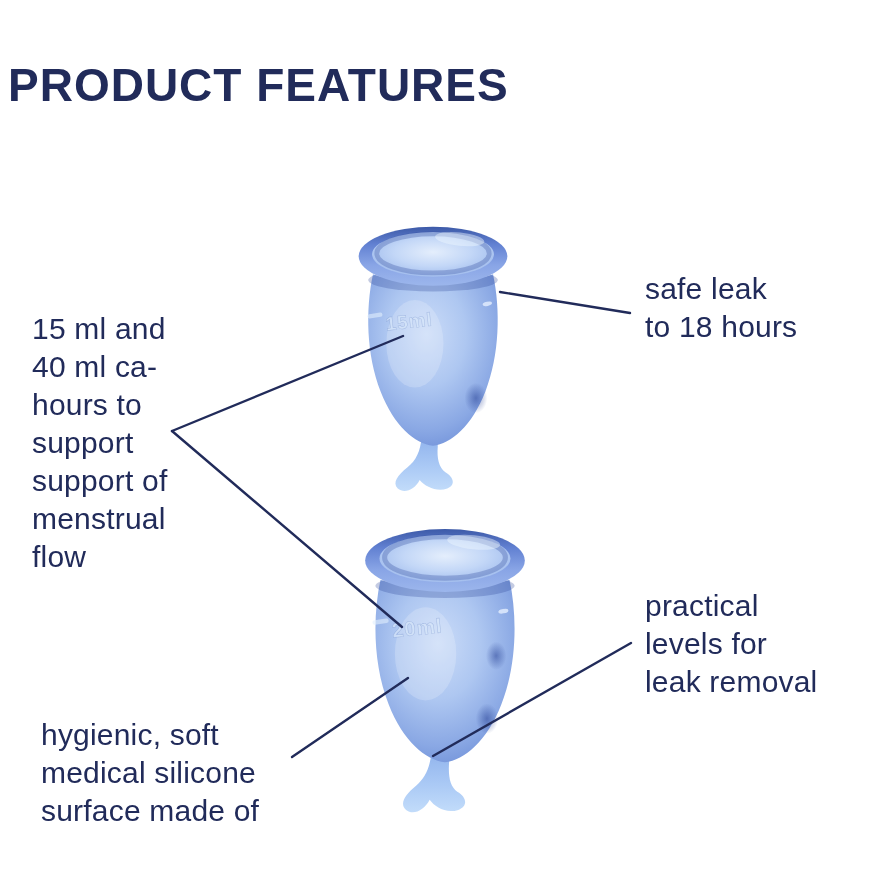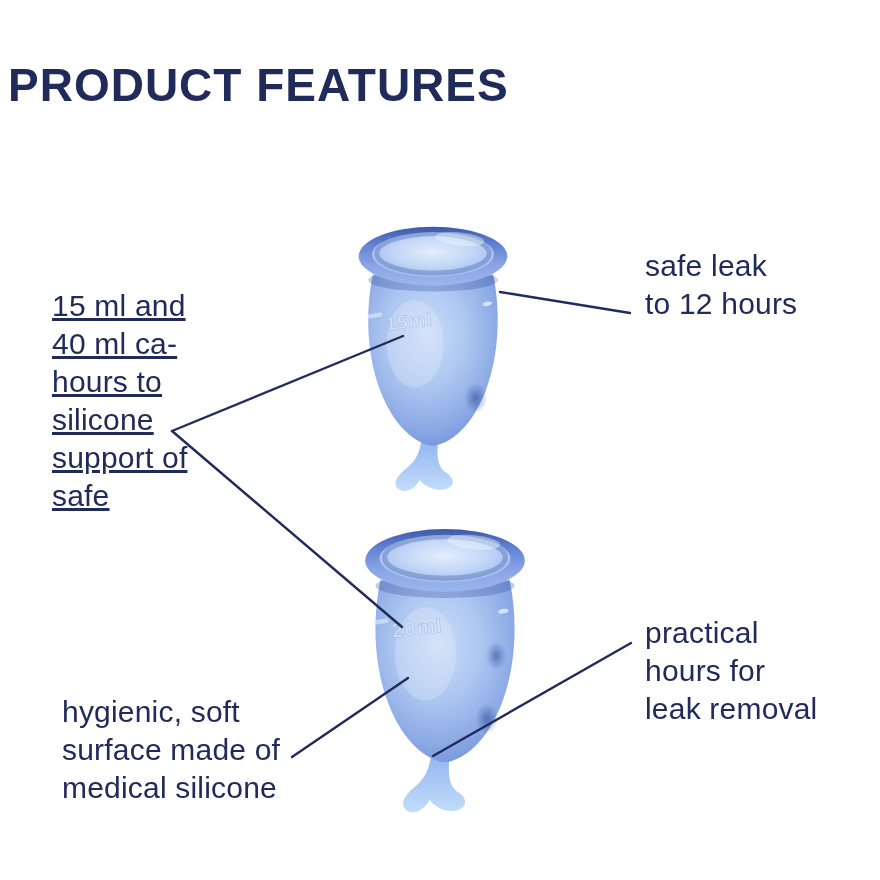--- a/index.html
+++ b/index.html
@@ -12,26 +12,26 @@
   }
   .title {
     position:absolute; top:50px; left:0; width:100%;
     margin:8px; text-align:left;
     font-size:46px; font-weight:700; letter-spacing:1px;
     color:var(--navy);
   }
   .feature {
     position:absolute; color:var(--navy);
     font-size:30px; line-height:38px; font-weight:500;
-    letter-spacing:.2px; white-space:nowrap;
+    letter-spacing:.2px; white-space:nowrap;margin-top:23px;
   }
-  .f-capacity { left:52px;  top:287px;text-decoration:underline; }
+  .f-capacity { left:32px;  top:287px; }
   .f-leak     { left:645px; top:247px; }
-  .f-hygiene  { left:62px;  top:693px; }
-  .f-handle   { left:645px; top:614px; }
+  .f-hygiene  { left:41px;  top:693px; }
+  .f-handle   { left:645px; top:564px; }
   .cup { position:absolute; }
   .cup1 { left:352px; top:222px; width:162px; height:276px; }
   .cup2 { left:358px; top:524px; width:174px; height:294px; }
   .overlay { position:absolute; left:0; top:0; width:880px; height:880px; pointer-events:none; }
   .leader { stroke:var(--navy); stroke-width:2.4; stroke-linecap:round; }
   .marking-text {
     font-family:"Liberation Sans", sans-serif;
     font-size:20px; letter-spacing:1px; font-weight:700;
   }
 </style>
@@ -116,39 +116,40 @@
     <ellipse cx="126" cy="192" rx="11" ry="15" fill="url(#gSpot)"></ellipse>
     <ellipse cx="142" cy="86" rx="5" ry="2.2" fill="#dbe8fc" opacity="0.9" transform="rotate(-12 142 86)"></ellipse>
     <rect x="14" y="94" width="16" height="4.5" rx="2.2" fill="rgba(225,238,253,0.6)" transform="rotate(-8 22 96)"></rect>
     <text class="marking-text" x="34" y="112" fill="rgba(213,229,250,0.7)" stroke="rgba(90,120,190,0.35)" stroke-width="0.5" transform="rotate(-6 34 112)">20ml</text>
   </svg>
 
   <div class="feature f-capacity">
     <div>15 ml and</div>
     <div>40 ml ca-</div>
     <div>hours to</div>
-    <div>silicone</div>
+    <div>support</div>
     <div>support of</div>
-    <div>safe</div>
+    <div>menstrual</div>
+    <div>flow</div>
   </div>
 
   <div class="feature f-leak">
     <div>safe leak</div>
-    <div>to 12 hours</div>
+    <div>to 18 hours</div>
   </div>
 
   <div class="feature f-hygiene">
     <div>hygienic, soft</div>
+    <div>medical silicone</div>
     <div>surface made of</div>
-    <div>medical silicone</div>
   </div>
 
   <div class="feature f-handle">
     <div>practical</div>
-    <div>hours for</div>
+    <div>levels for</div>
     <div>leak removal</div>
   </div>
 
   <svg class="overlay" viewBox="0 0 880 880">
     <line class="leader" x1="172" y1="431" x2="403" y2="336"></line>
     <line class="leader" x1="172" y1="431" x2="402" y2="627"></line>
     <line class="leader" x1="500" y1="292" x2="630" y2="313"></line>
     <line class="leader" x1="292" y1="757" x2="408" y2="678"></line>
     <line class="leader" x1="433" y1="756" x2="631" y2="643"></line>
   </svg>

